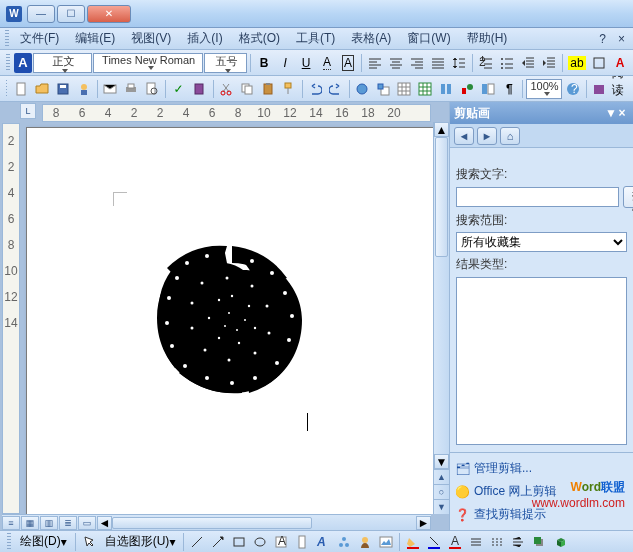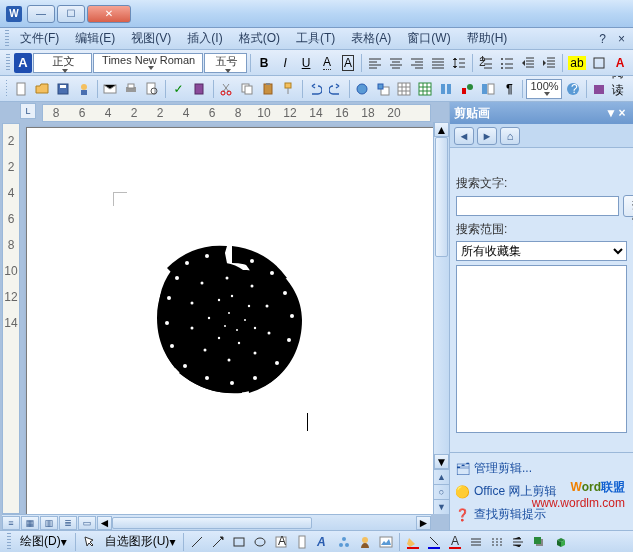--- a/index.html
+++ b/index.html
@@ -59,21 +59,21 @@
 .hscroll .thumb { position:absolute; left:0; width:200px; height:12px; top:1px; border:1px solid #9bb8d9; background:linear-gradient(to bottom,#eaf3fd,#c8dcf2); border-radius:2px; }
 
 
 .pane { width:184px; background:#d6e6f8; border-left:1px solid #9bb8d9; display:flex; flex-direction:column; }
 .pane-hd { height:22px; background:linear-gradient(to bottom,#8fb4e0,#6b98cf); color:#fff; display:flex; align-items:center; padding:0 4px; font-size:12px; font-weight:bold; }
 .pane-hd .title { flex:1; }
 .pane-hd .dd { width:10px; cursor:pointer; text-align:center; }
 .pane-hd .cls { width:14px; cursor:pointer; text-align:center; }
 .pane-nav { height:24px; background:#c2d9f2; display:flex; align-items:center; padding:0 4px; gap:3px; border-bottom:1px solid #9bb8d9; }
 .navbtn { width:20px; height:18px; border:1px solid #7e9dc5; border-radius:3px; background:linear-gradient(to bottom,#eaf3fd,#c8dcf2); cursor:pointer; display:flex; align-items:center; justify-content:center; font-size:11px; color:#355a8e; }
-.pane-body { flex:1; padding:6px 6px; overflow:auto;margin-top:17px; }
+.pane-body { flex:1; padding:14px 6px; overflow:auto; }
 .pane-body label { display:block; color:#333; font-size:12px; margin:4px 0 3px; }
 .pane-row { display:flex; gap:4px; align-items:center; margin-bottom:4px; }
 .pane-row input { flex:1; height:20px; border:1px solid #7e9dc5; padding:0 3px; font-size:12px; }
 .pane-row button { height:22px; padding:0 8px; border:1px solid #7e9dc5; background:linear-gradient(to bottom,#f5f9fe,#dde9f7); border-radius:3px; cursor:pointer; font-size:12px; }
 .pane-row select { flex:1; height:20px; border:1px solid #7e9dc5; font-size:12px; background:#fff; }
 .results { height:168px; background:#fff; border:1px solid #7e9dc5; margin-top:4px; }
 .pane-links { border-top:1px solid #9bb8d9; padding:4px 6px; }
 .pane-links .lnk { display:flex; align-items:center; gap:4px; color:#1a4ea0; font-size:12px; padding:3px 0; cursor:pointer; }
 .pane-links .lnk .ic { width:14px; height:14px; display:inline-flex; align-items:center; justify-content:center; }
 
@@ -501,20 +501,21 @@
     <div class="pane-body">
       <label>搜索文字:</label>
       <div class="pane-row">
         <input type="text" style="">
         <button>搜索</button>
       </div>
       <label>搜索范围:</label>
       <div class="pane-row">
           <select><option>所有收藏集</option></select>
         </div>
+      <label>结果类型:</label>
       <div class="results"></div>
     </div>
     <div class="pane-links">
       <div class="lnk">
           <span class="ic">🗂</span>
           <span>管理剪辑...</span>
         </div>
       <div class="lnk">
           <span class="ic">🟡</span>
           <span>Office 网上剪辑</span>

